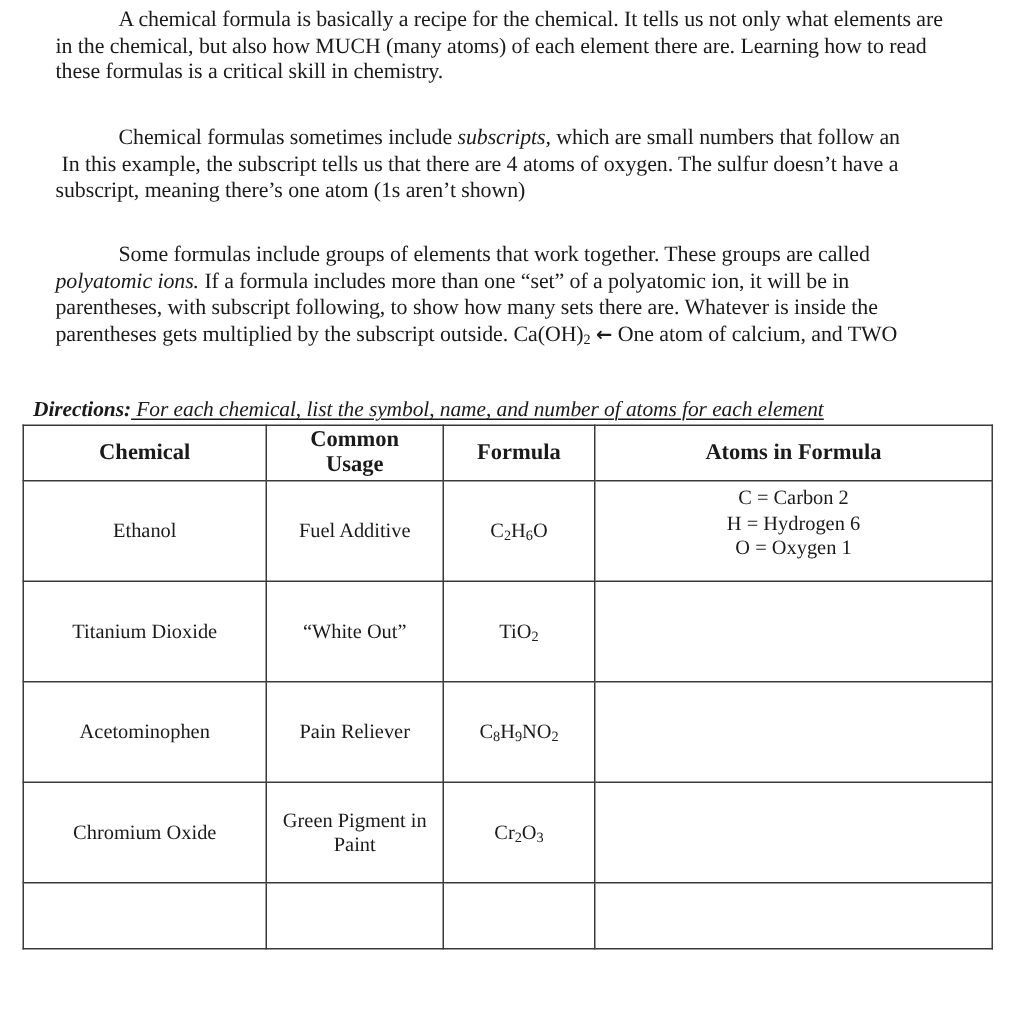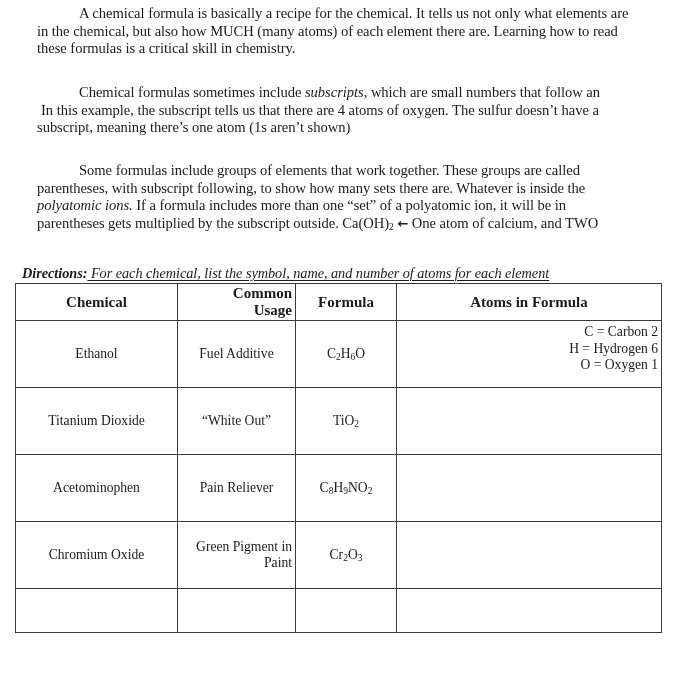--- a/index.html
+++ b/index.html
@@ -90,41 +90,41 @@
     line-height: 17px;
     height: 36px;
   }
   table.ws td { height: 63px; line-height: 16px; }
   table.ws td.atoms { line-height: 16.5px; vertical-align: top; padding-top: 3px; }
   table.ws tr.last td { height: 40px; }
   col.c1 { width: 162px; }
   col.c2 { width: 118px; }
   col.c3 { width: 101px; }
   col.c4 { width: 265px; }
-  .atom-line { display: block; text-align: right; }
+  .atom-line { display: block; }
 </style>
 </head>
 <body>
 
 <div class="para" id="p1">
   <span class="line">A chemical formula is basically a recipe for the chemical.  It tells us not only what elements are</span>
   <span class="line">in the chemical, but also how MUCH (many atoms) of each element there are.  Learning how to read</span>
   <span class="line">these formulas is a critical skill in chemistry.</span>
 </div>
 
 <div class="para" id="p2">
   <span class="line"><span>Chemical formulas sometimes include </span><i>subscripts,</i><span> which are small numbers that follow an</span></span>
   <span class="line tight-indent">In this example, the subscript tells us that there are 4 atoms of oxygen.  The sulfur doesn’t have a</span>
   <span class="line">subscript, meaning there’s one atom (1s aren’t shown)</span>
 </div>
 
 <div class="para" id="p3">
   <span class="line">Some formulas include groups of elements that work together.  These groups are called</span>
+  <span class="line"><i>polyatomic ions.</i><span>  If a formula includes more than one “set” of a polyatomic ion, it will be in</span></span>
   <span class="line">parentheses, with subscript following, to show how many sets there are.  Whatever is inside the</span>
-  <span class="line"><i>polyatomic ions.</i><span>  If a formula includes more than one “set” of a polyatomic ion, it will be in</span></span>
   <span class="line"><span>parentheses gets multiplied by the subscript outside.  </span><span><span>Ca(OH)</span><sub>2</sub></span> <span style="font-family:'DejaVu Sans',sans-serif;font-size:13px;font-weight:bold;">←</span><span> One atom of calcium, and TWO</span></span>
 </div>
 
 <div class="directions"><b>Directions:</b><span class="rest"> For each chemical, list the symbol, name, and number of atoms for each element</span></div>
 
 <table class="ws">
   <colgroup>
       <col class="c1">
       <col class="c2">
       <col class="c3">

